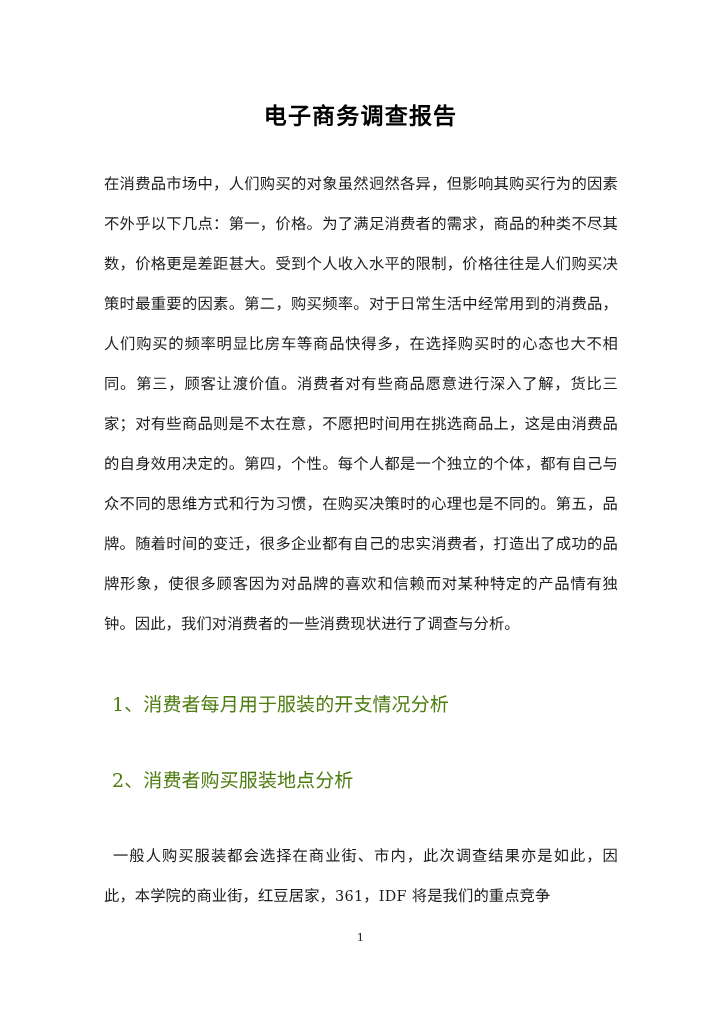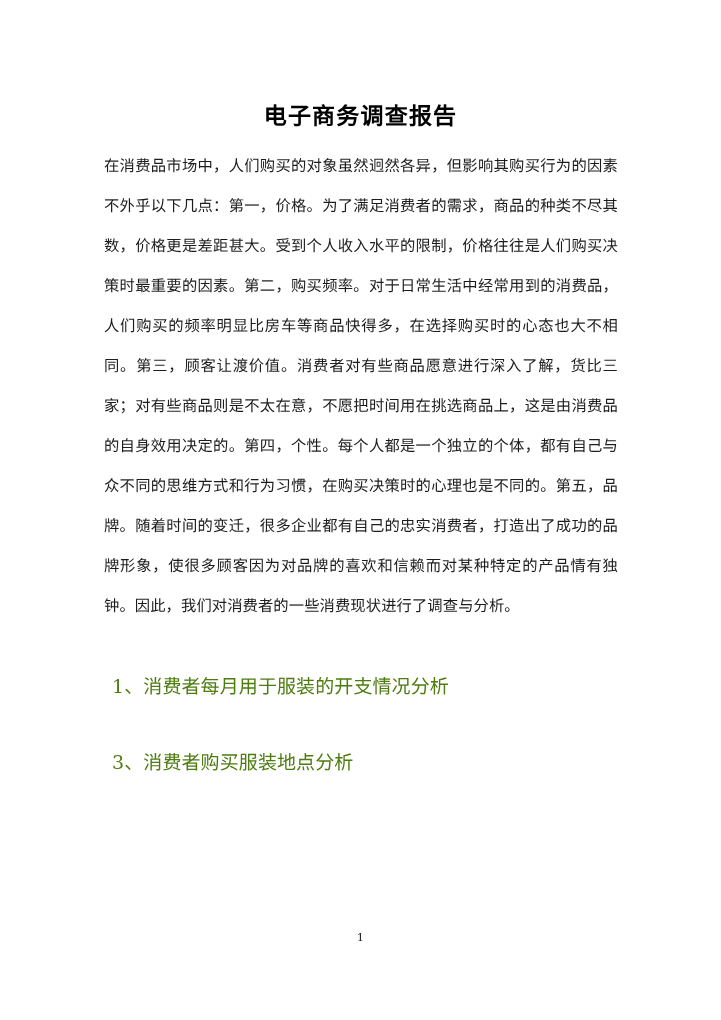--- a/index.html
+++ b/index.html
@@ -33,21 +33,21 @@
     font-weight: bold;
     letter-spacing: 1.2px;
     line-height: 34px;
     color: #000000;
   }
 
   
   .body-col {
     position: absolute;
     left: 104px;
-    top: 146px;
+    top: 164px;
     width: 514px;
   }
 
   .para {
     margin: 0;
     font-size: 15.3px;
     line-height: 40px;
     text-align: justify;
     text-justify: inter-ideograph;
     text-align-last: left;
@@ -106,22 +106,23 @@
   <div class="body-col">
 
     <p class="para intro">在消费品市场中，人们购买的对象虽然迥然各异，但影响其购买行为的因素不外乎以下几点：第一，价格。为了满足消费者的需求，商品的种类不尽其数，价格更是差距甚大。受到个人收入水平的限制，价格往往是人们购买决策时最重要的因素。第二，购买频率。对于日常生活中经常用到的消费品，人们购买的频率明显比房车等商品快得多，在选择购买时的心态也大不相同。第三，顾客让渡价值。消费者对有些商品愿意进行深入了解，货比三家；对有些商品则是不太在意，不愿把时间用在挑选商品上，这是由消费品的自身效用决定的。第四，个性。每个人都是一个独立的个体，都有自己与众不同的思维方式和行为习惯，在购买决策时的心理也是不同的。第五，品牌。随着时间的变迁，很多企业都有自己的忠实消费者，打造出了成功的品牌形象，使很多顾客因为对品牌的喜欢和信赖而对某种特定的产品情有独钟。因此，我们对消费者的一些消费现状进行了调查与分析。</p>
 
     <div class="spacer-lg"></div>
 
     <p class="list-item">1、消费者每月用于服装的开支情况分析</p>
 
     <div class="spacer-md"></div>
 
-    <p class="list-item">3、消费者购买服装地点分析</p>
+    <p class="list-item">2、消费者购买服装地点分析</p>
 
     <div class="spacer-md"></div>
 
+    <p class="para closing"><span>一般人购买服装都会选择在商业街、市内，此次调查结果亦是如此，因此，本学院的商业街，红豆居家，</span><span class="latin">361</span><span>，</span><span class="latin">IDF</span><span> 将是我们的重点竞争</span></p>
 
   </div>
 
   <div class="page-number">1</div>
 
 </div>
 
 </body></html>

